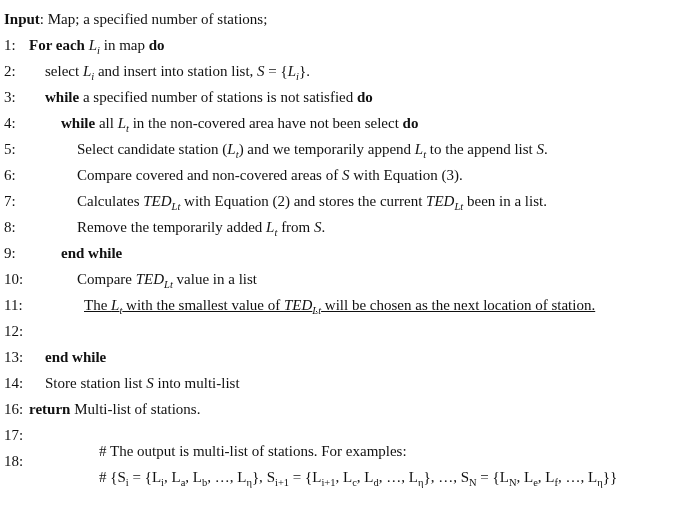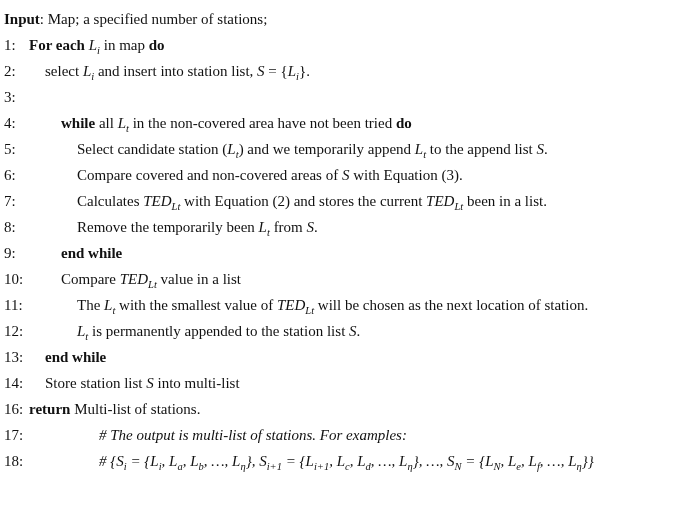--- a/index.html
+++ b/index.html
@@ -15,47 +15,48 @@
     width:16px;flex:0 0 16px;
     background-image:linear-gradient(#222222,#222222);
     background-size:1px 100%;
     background-position:6px 0;
     background-repeat:no-repeat;
   }
   .txt{white-space:nowrap;}
   sub{font-size:10.5px;line-height:0;}
   .bold{font-weight:700;}
   .ital{font-style:italic;}
-  .comment{font-style:italic;}
+  .comment{margin-top:16px;}
 </style>
 </head>
 <body>
 
 <div class="algo">
     <div class="row">
       <span class="txt"><span class="bold">Input</span><span>: Map; a specified number of stations;</span></span>
     </div>
     <div class="row">
       <span class="num">1:</span>
       <span class="txt"><span class="bold">For each </span><span class="ital">L</span><sub class="ital">i</sub><span> in map </span><span class="bold">do</span></span>
     </div>
     <div class="row">
       <span class="num">2:</span>
       <span class="guide"></span>
       <span class="txt"><span>select </span><span class="ital">L</span><sub class="ital">i</sub><span> and insert into station list, </span><span class="ital">S</span><span> = {</span><span class="ital">L</span><sub class="ital">i</sub><span>}.</span></span>
     </div>
     <div class="row">
       <span class="num">3:</span>
       <span class="guide"></span>
+      <span class="txt"><span class="bold">while</span><span> a specified number of stations is not satisfied </span><span class="bold">do</span></span>
     </div>
     <div class="row">
       <span class="num">4:</span>
       <span class="guide"></span>
       <span class="guide"></span>
-      <span class="txt"><span class="bold">while</span><span> all </span><span class="ital">L</span><sub class="ital">t</sub><span> in the non-covered area have not been tried </span><span class="bold">do</span></span>
+      <span class="txt"><span class="bold">while</span><span> all </span><span class="ital">L</span><sub class="ital">t</sub><span> in the non-covered area have not been select </span><span class="bold">do</span></span>
     </div>
     <div class="row">
       <span class="num">5:</span>
       <span class="guide"></span>
       <span class="guide"></span>
       <span class="guide"></span>
       <span class="txt"><span>Select candidate station (</span><span class="ital">L</span><sub class="ital">t</sub><span>) and we temporarily append </span><span class="ital">L</span><sub class="ital">t</sub><span> to the append list </span><span class="ital">S</span><span>.</span></span>
     </div>
     <div class="row">
       <span class="num">6:</span>
@@ -69,45 +70,44 @@
       <span class="guide"></span>
       <span class="guide"></span>
       <span class="guide"></span>
       <span class="txt"><span>Calculates </span><span class="ital">TED</span><sub class="ital">Lt</sub><span> with Equation (2) and stores the current </span><span class="ital">TED</span><sub class="ital">Lt</sub><span> been in a list.</span></span>
     </div>
     <div class="row">
       <span class="num">8:</span>
       <span class="guide"></span>
       <span class="guide"></span>
       <span class="guide"></span>
-      <span class="txt"><span>Remove the temporarily been </span><span class="ital">L</span><sub class="ital">t</sub><span> from </span><span class="ital">S</span><span>.</span></span>
+      <span class="txt"><span>Remove the temporarily added </span><span class="ital">L</span><sub class="ital">t</sub><span> from </span><span class="ital">S</span><span>.</span></span>
     </div>
     <div class="row">
       <span class="num">9:</span>
       <span class="guide"></span>
       <span class="guide"></span>
       <span class="txt"><span class="bold">end while</span></span>
     </div>
     <div class="row">
       <span class="num">10:</span>
       <span class="guide"></span>
       <span class="guide"></span>
-      <span class="txt" style=""><span>Compare </span><span class="ital">TED</span><sub class="ital">Lt</sub><span> value in a list</span></span>
+      <span class="txt" style="margin-left: 16px;"><span>Compare </span><span class="ital">TED</span><sub class="ital">Lt</sub><span> value in a list</span></span>
     </div>
     <div class="row">
       <span class="num">11:</span>
       <span class="guide"></span>
       <span class="guide"></span>
-      <span class="txt" style="margin-left: 16px;"><span>The </span><span class="ital">L</span><sub class="ital">t</sub><span> with the smallest value of </span><span class="ital">TED</span><sub class="ital">Lt</sub><span> will be chosen as the next location of station.</span></span>
+      <span class="txt" style="margin-left: 23px; text-decoration: underline;"><span>The </span><span class="ital">L</span><sub class="ital">t</sub><span> with the smallest value of </span><span class="ital">TED</span><sub class="ital">Lt</sub><span> will be chosen as the next location of station.</span></span>
     </div>
     <div class="row">
       <span class="num">12:</span>
       <span class="guide"></span>
       <span class="guide"></span>
-      <span class="txt" style="margin-left: 16px;"><span class="ital">L</span><sub class="ital">t</sub><span> is permanently appended to the station list </span><span class="ital">S</span><span>.</span></span>
     </div>
     <div class="row">
       <span class="num">13:</span>
       <span class="guide"></span>
       <span class="txt"><span class="bold">end while</span></span>
     </div>
     <div class="row">
       <span class="num">14:</span>
       <span class="guide"></span>
       <span class="txt"><span>Store station list </span><span class="ital">S</span><span> into multi-list</span></span>

